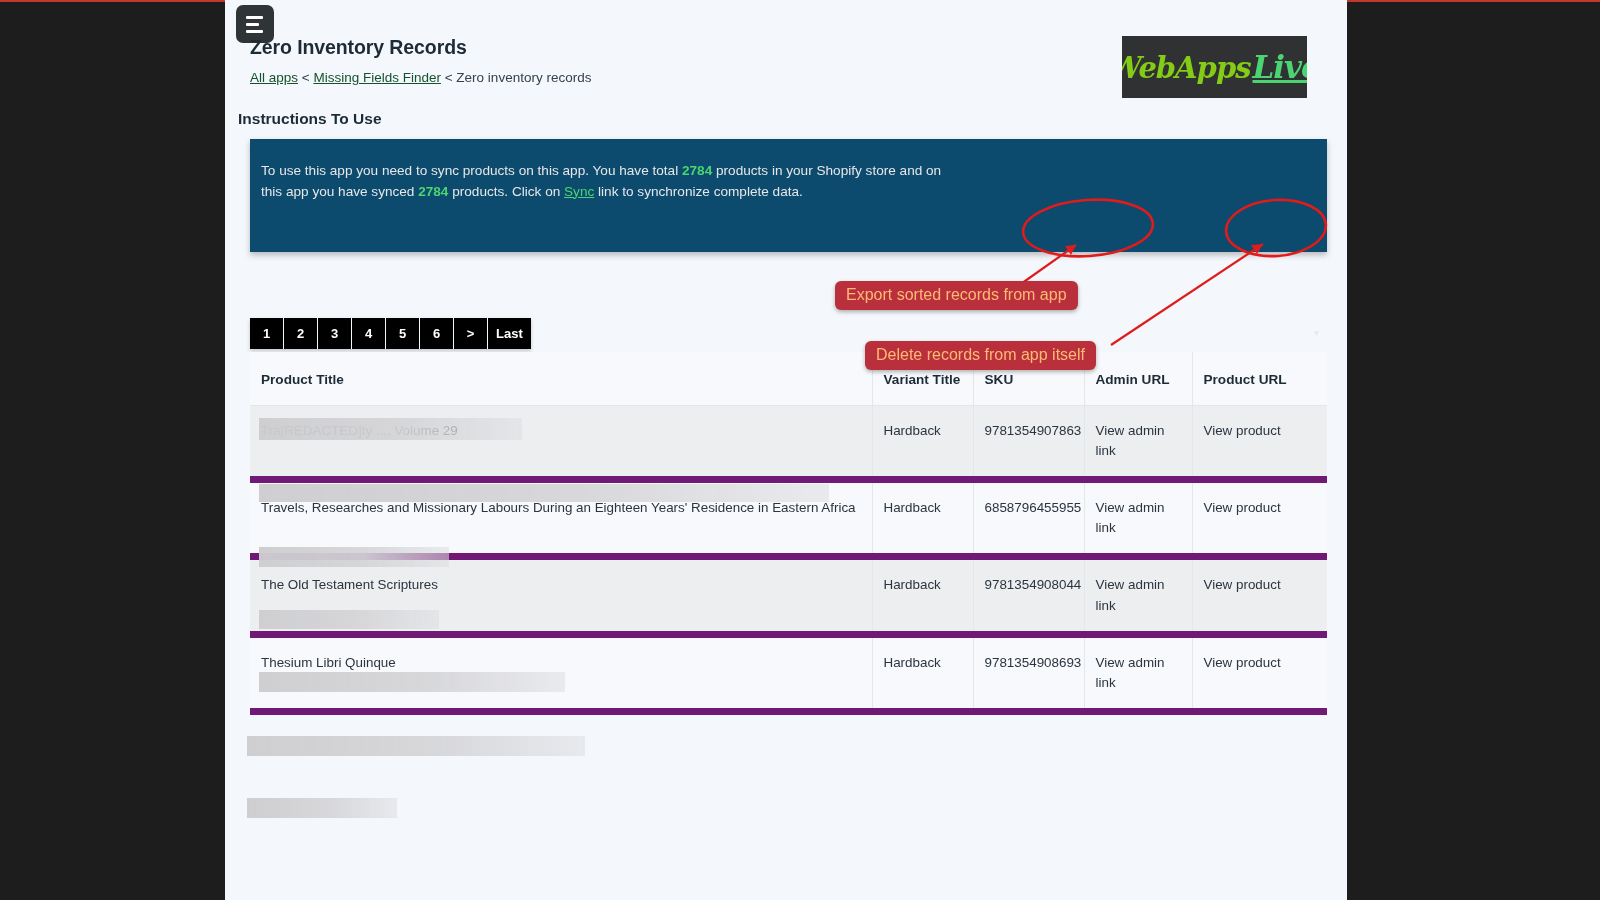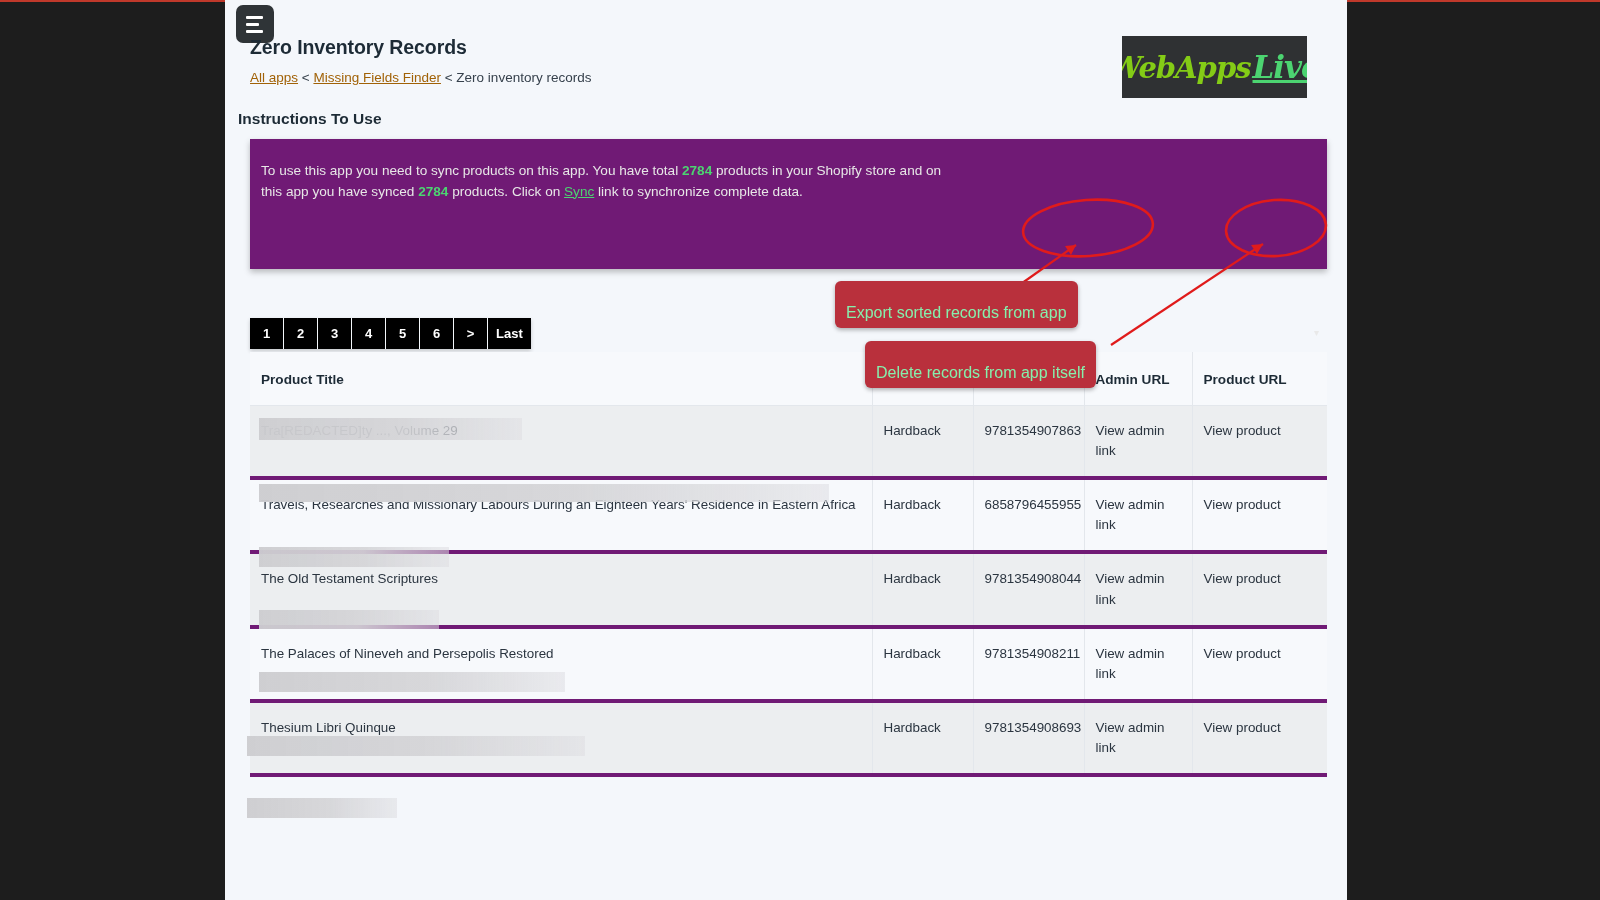--- a/index.html
+++ b/index.html
@@ -32,21 +32,21 @@
   #hamburger i:nth-child(3){ width:17px; }
 
   h1#page-title {
     position:absolute; left:25px; top:36px; margin:0;
     font-size:19.5px; font-weight:bold; color:#1d2b36; letter-spacing:-0.1px;
   }
   #breadcrumb {
     position:absolute; left:25px; top:70px;
     font-size:13.5px; color:#36414c;
   }
-  #breadcrumb a { color:#a16207; }
+  #breadcrumb a { color:#14532d; }
   #breadcrumb .sep { color:#36414c; }
 
   #logo {
     position:absolute; left:897px; top:36px; width:185px; height:62px;
     background:#2f3133; display:flex; align-items:center; justify-content:center;
     overflow:hidden;
   }
   #logo .lg {
     font-family:"DejaVu Serif", serif; font-style:italic; font-weight:bold;
     font-size:29px; letter-spacing:-1px; white-space:nowrap;
@@ -54,22 +54,22 @@
   #logo .lg .w { color:#84cc16; }
   #logo .lg .l { color:#4cd471; text-decoration:underline; margin-left:2px; font-size:31px;}
 
   h2#instructions-heading {
     position:absolute; left:13px; top:110px; margin:0;
     font-size:15.5px; font-weight:bold; color:#1d2b36;
   }
 
   
   #instr-panel {
-    position:absolute; left:25px; top:139px; width:1077px; height:130px;
-    display:flex; background:#701a75;
+    position:absolute; left:25px; top:139px; width:1077px; height:113px;
+    display:flex; background:#0c4a6e;
     box-shadow:0 3px 6px rgba(0,0,0,.25);
   }
   #instr-text {
     flex:0 0 718px; padding:22px 16px 10px 11px;
     color:#e7e7e7; font-size:13.6px; line-height:1.52;
   }
   #instr-text b { color:#4cd471; font-weight:bold; }
   #instr-text a { color:#4cd471; text-decoration:underline; }
 
   .action-col {
@@ -119,43 +119,43 @@
   }
   #records-table th {
     text-align:left; font-weight:bold; color:#1d2b36;
     padding:20px 11px 18px 11px; vertical-align:top;
     border-right:1px solid #e3e7ec; border-bottom:1px solid #e3e7ec;
     font-size:13.6px; background:#f7f9fc;
   }
   #records-table th:last-child { border-right:none; }
   #records-table td {
     padding:15px 11px; vertical-align:top; line-height:1.5;
-    border-right:1px solid #e3e7ec; border-bottom:4px solid #701a75;
+    border-right:1px solid #e3e7ec; border-bottom:7px solid #701a75;
   }
   #records-table td:last-child { border-right:none; }
   #records-table tbody tr:nth-child(odd) { background:#eceef0; }
   #records-table tbody tr:nth-child(even) { background:#f7f9fc; }
   #records-table tbody tr td:first-child { min-height:50px; }
   .c-title { width:622px; }
   .c-variant { width:101px; }
   .c-sku { width:111px; }
   .c-admin { width:108px; }
   .c-produrl { width:135px; }
 
   .redact {
     position:absolute; pointer-events:none;
     background:linear-gradient(90deg, rgba(205,205,208,.97) 0%, rgba(212,212,215,.92) 55%, rgba(222,222,226,.55) 100%);
     filter:blur(0.4px);
   }
 
   
   #annotations { position:absolute; left:0; top:0; width:1122px; height:900px; pointer-events:none; }
   .ann-label {
-    position:absolute; background:#b9303c; color:#86efac;
-    border-radius:6px; padding:23px 11px 6px 11px; font-size:16px;
+    position:absolute; background:#b9303c; color:#fdba74;
+    border-radius:6px; padding:5px 11px 6px 11px; font-size:16px;
     box-shadow:0 2px 4px rgba(0,0,0,.3); white-space:nowrap;
   }
 </style>
 </head>
 <body>
 
 <div id="frame">
   <div id="topstrip"></div>
 
   <div id="app">
@@ -232,27 +232,20 @@
             <td>Travels, Researches and Missionary Labours During an Eighteen Years' Residence in Eastern Africa</td>
             <td>Hardback</td>
             <td>6858796455955</td>
             <td>View admin link</td>
             <td>View product</td>
           </tr>
           <tr>
             <td>The Old Testament Scriptures</td>
             <td>Hardback</td>
             <td>9781354908044</td>
-            <td>View admin link</td>
-            <td>View product</td>
-          </tr>
-          <tr>
-            <td>The Palaces of Nineveh and Persepolis Restored</td>
-            <td>Hardback</td>
-            <td>9781354908211</td>
             <td>View admin link</td>
             <td>View product</td>
           </tr>
           <tr>
             <td>Thesium Libri Quinque</td>
             <td>Hardback</td>
             <td>9781354908693</td>
             <td>View admin link</td>
             <td>View product</td>
           </tr>

